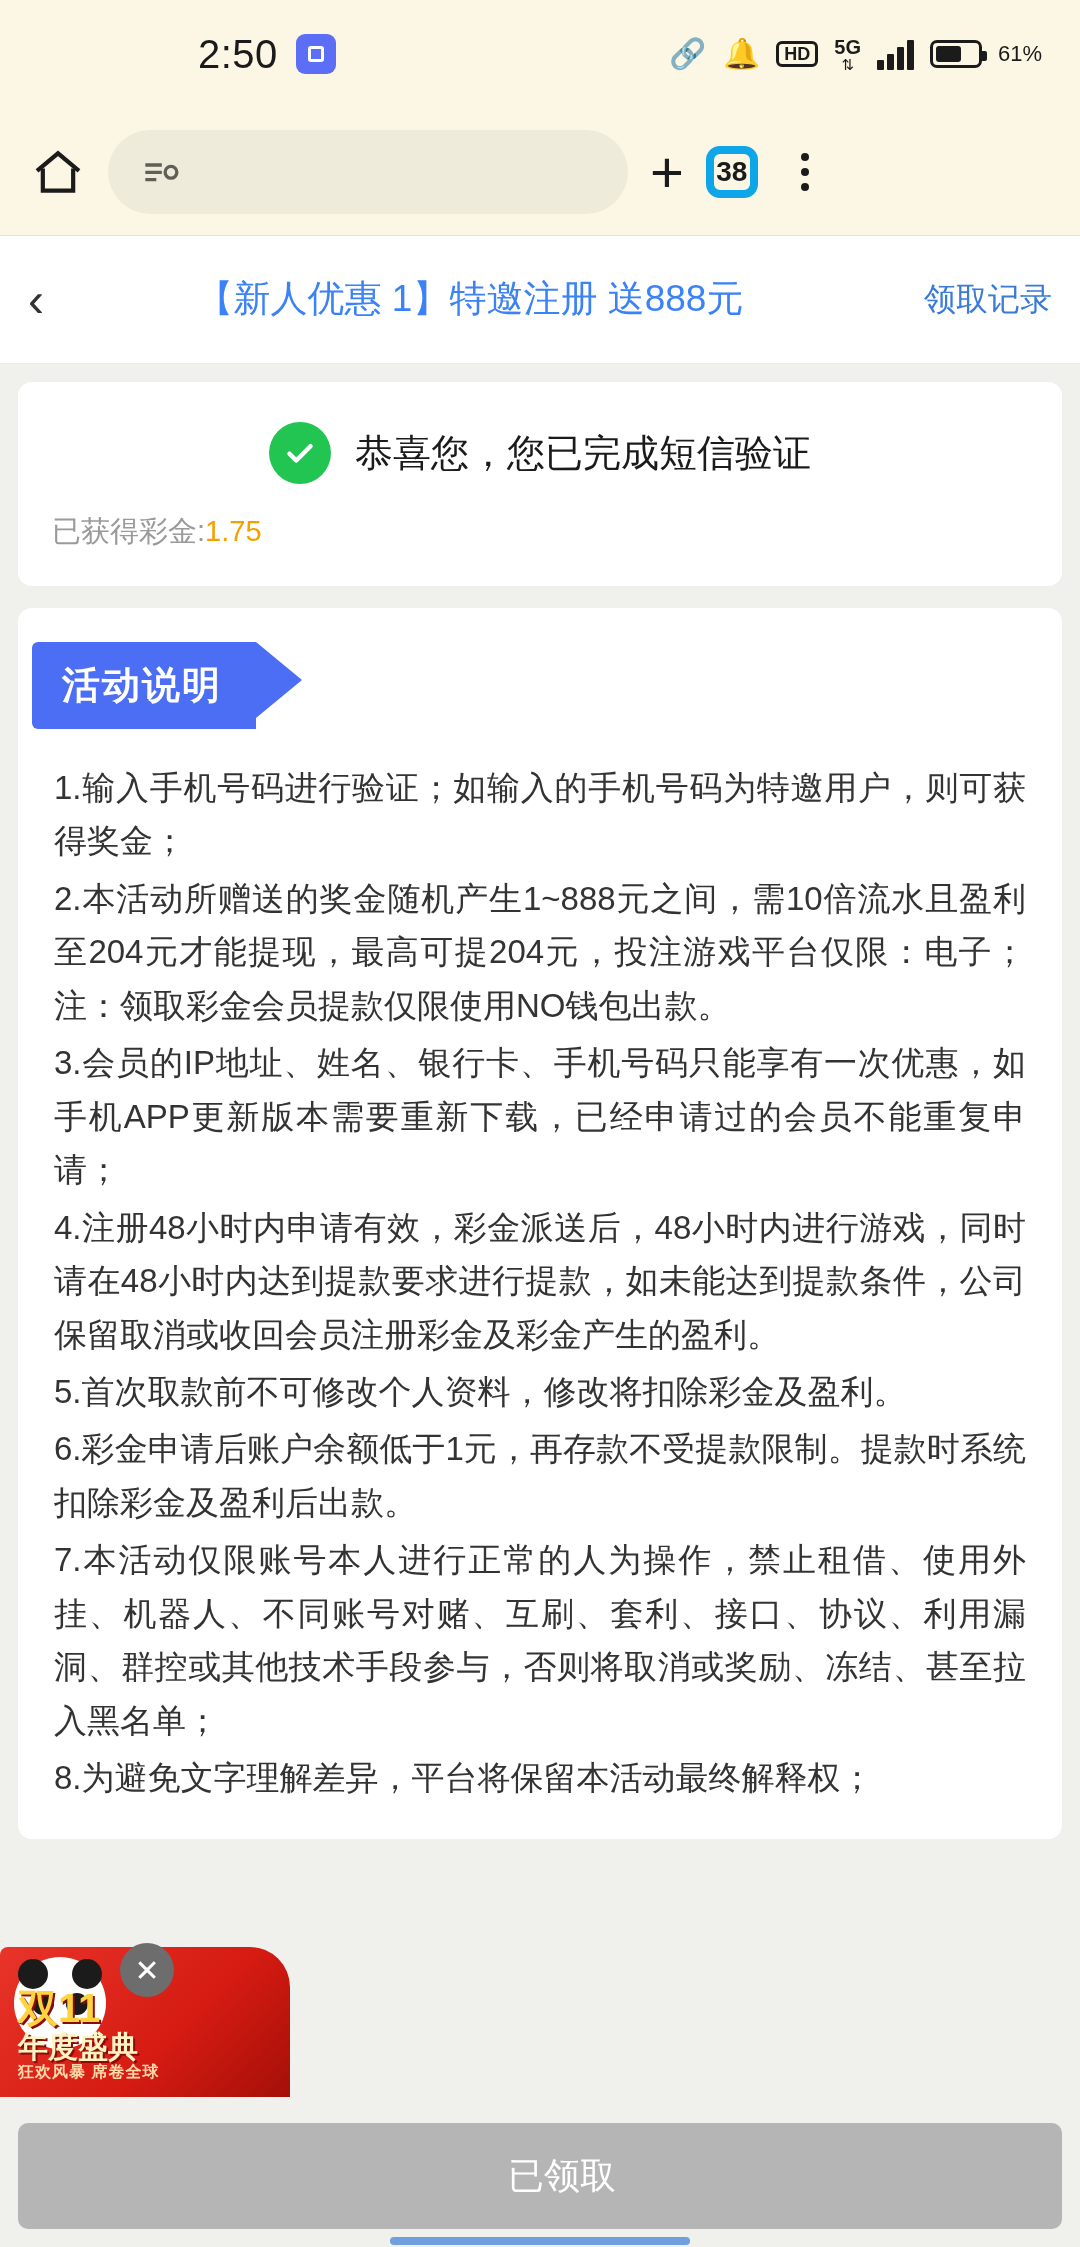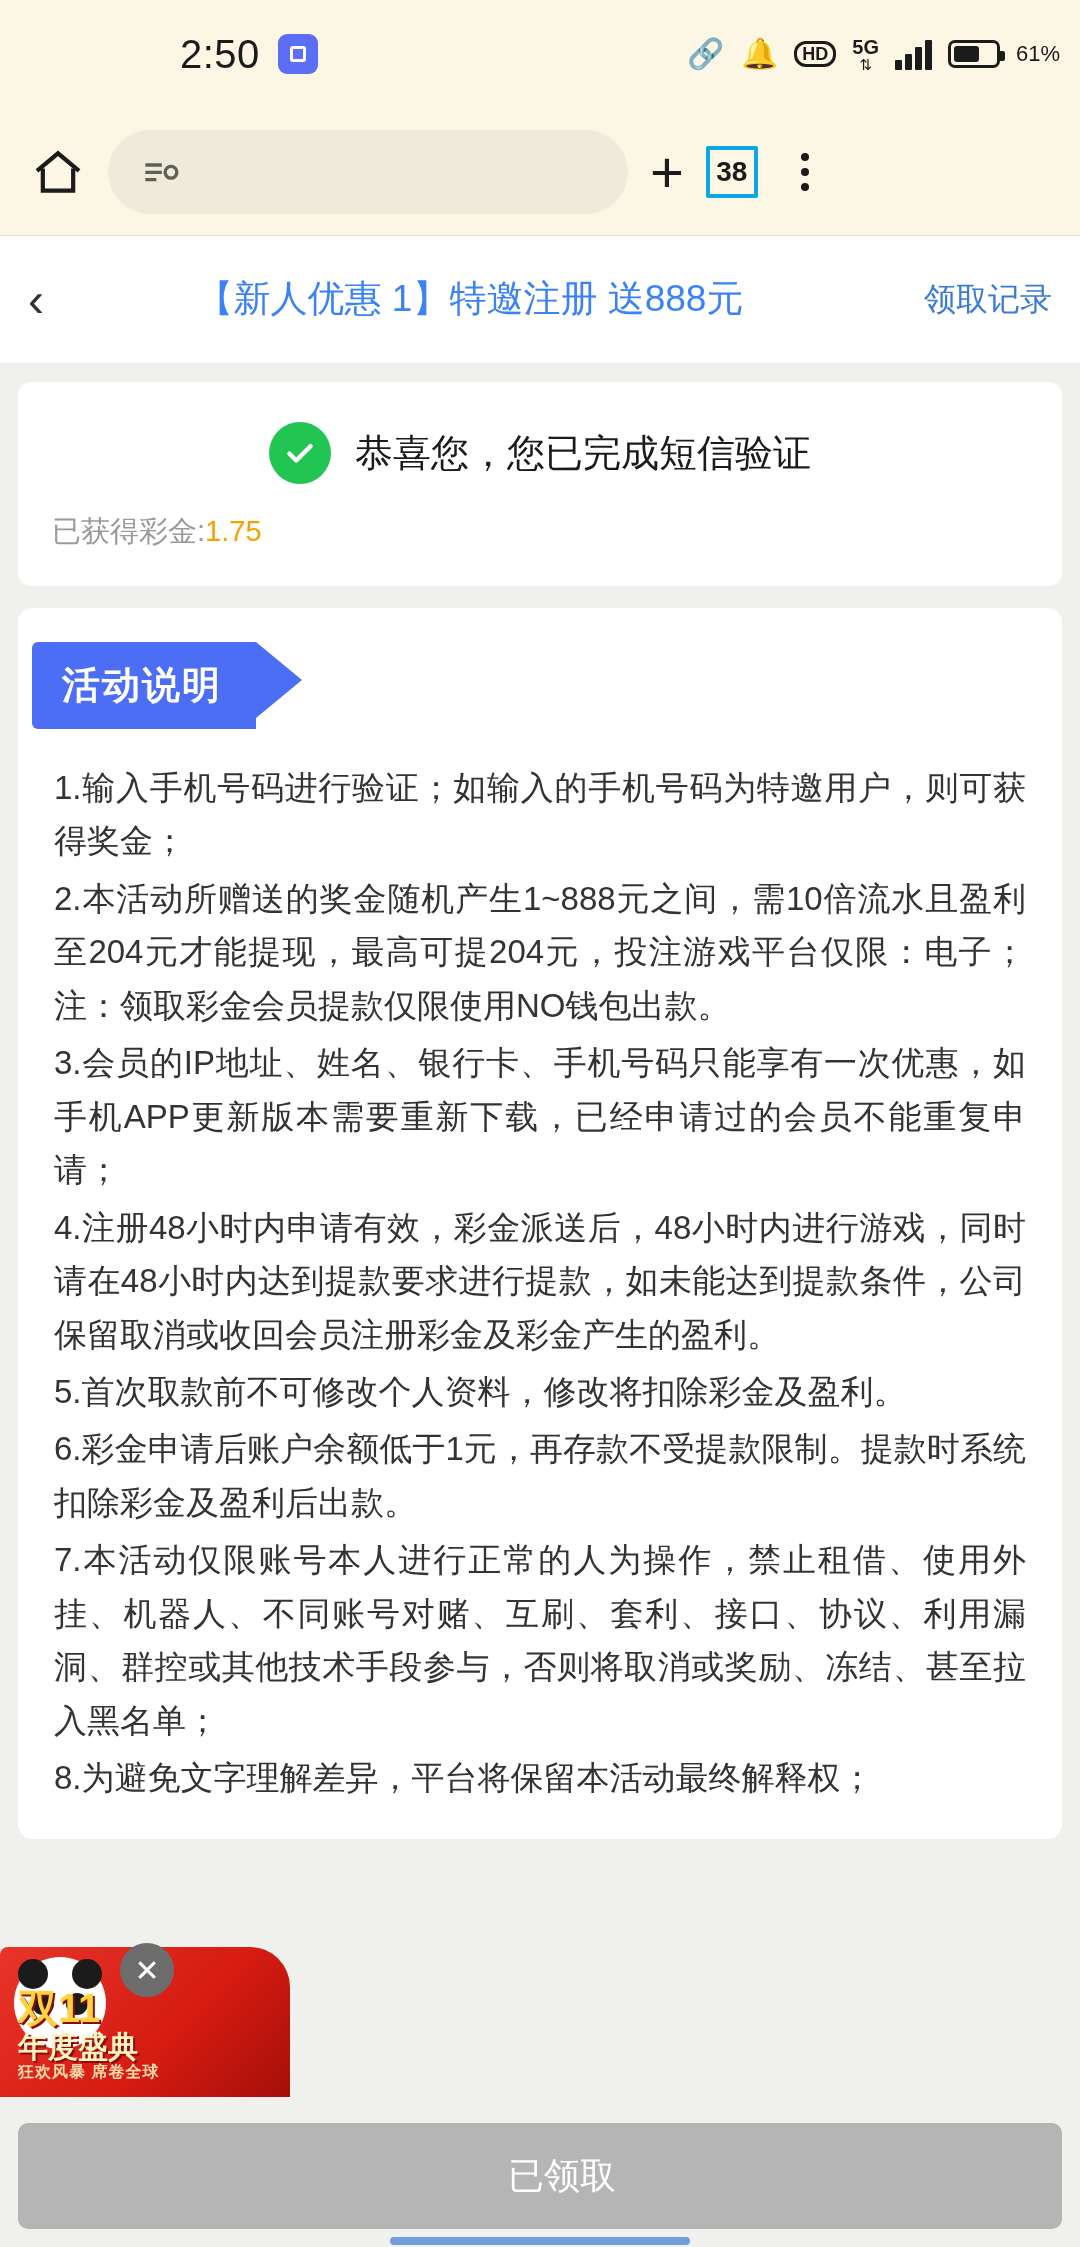--- a/index.html
+++ b/index.html
@@ -10,21 +10,21 @@
     font-family: "Liberation Sans", "DejaVu Sans", sans-serif;
     overflow: hidden;
   }
 
   
   .statusbar {
     height: 108px;
     background: #fbf7e4;
     display: flex;
     align-items: center;
-    padding: 0 20px;
+    padding: 0 38px;
     position: relative;
   }
   .sb-left {
     display: flex;
     align-items: center;
     gap: 18px;
     margin-left: 160px;
   }
   .sb-time {
     font-size: 40px;
@@ -46,21 +46,21 @@
   .sb-right {
     margin-left: auto;
     display: flex;
     align-items: center;
     gap: 16px;
     color: #1b1b1b;
   }
   .sb-ico { font-size: 30px; line-height: 1; display:block; }
   .sb-hd {
     border: 3px solid #1b1b1b;
-    border-radius: 12px;
+    border-radius: 6px;
     font-size: 18px;
     font-weight: bold;
     padding: 1px 5px;
     line-height: 1;
   }
   .sb-5g {
     display: flex; flex-direction: column; align-items: center;
     line-height: 1;
   }
   .sb-5g .t { font-size: 20px; font-weight: bold; }
@@ -114,22 +114,22 @@
   .lockico { width: 44px; height: 36px; flex: none; }
   .urltext {
     font-size: 36px;
     color: #1b1b1b;
     white-space: nowrap;
     overflow: hidden;
   }
   .plusbtn { font-size: 58px; color: #1b1b1b; font-weight: 300; line-height: 1; flex:none;}
   .tabsbtn {
     width: 52px; height: 52px;
-    border: 4px solid #0ea5e9;
-    border-radius: 2px;
+    border: 8px solid #0ea5e9;
+    border-radius: 14px;
     display: flex; align-items: center; justify-content: center;
     font-size: 28px; font-weight: bold; color: #1b1b1b;
     flex: none;
   }
   .menubtn {
     width: 50px; display: flex; flex-direction: column; align-items: center; gap: 7px;
     flex: none;
   }
   .menubtn i { width: 8px; height: 8px; background: #1b1b1b; border-radius: 50%; display:block; }
 

